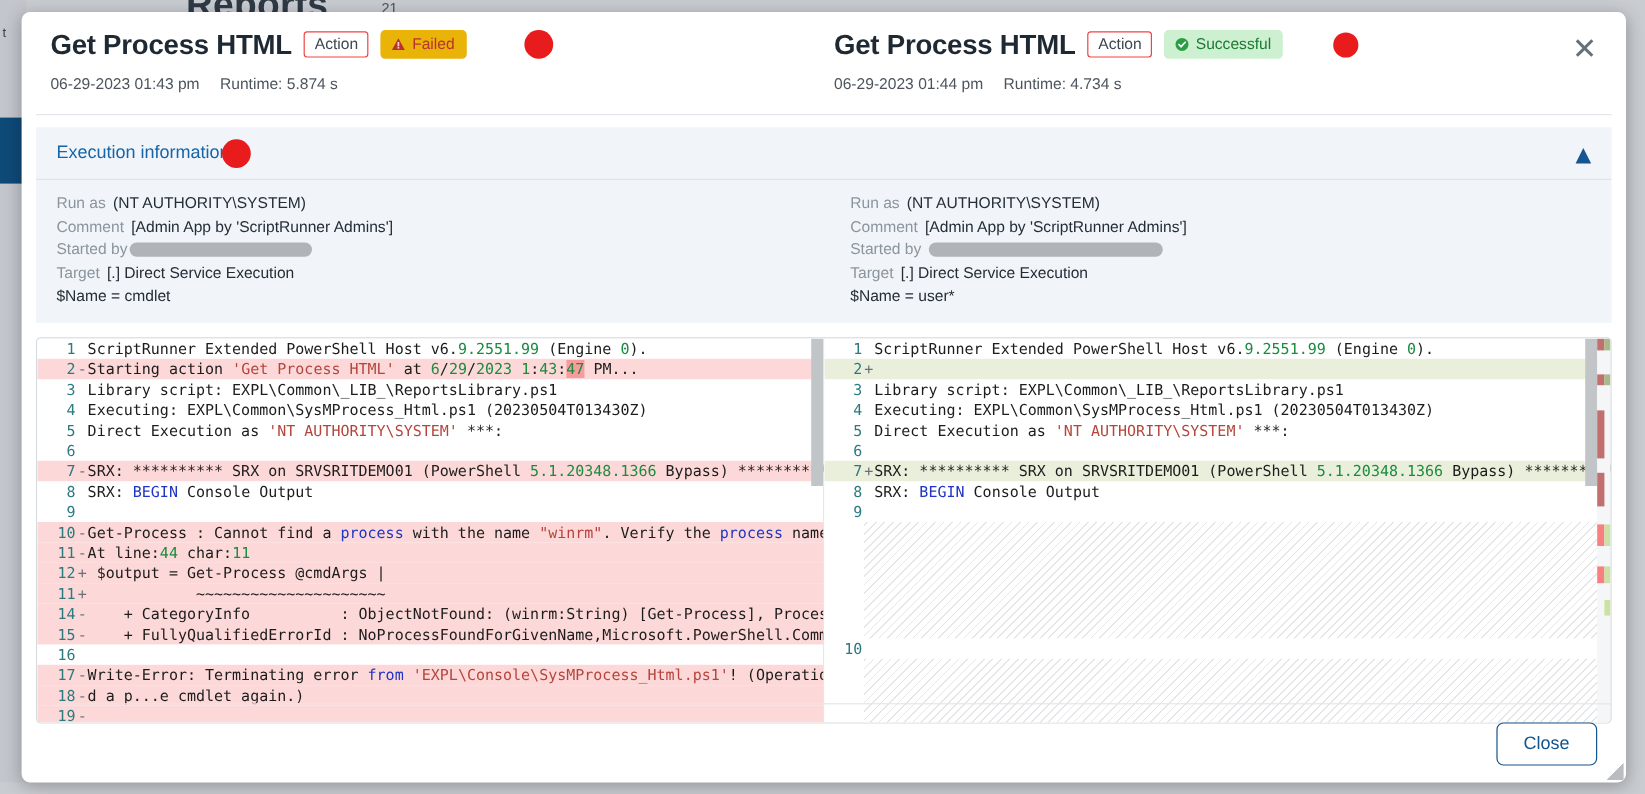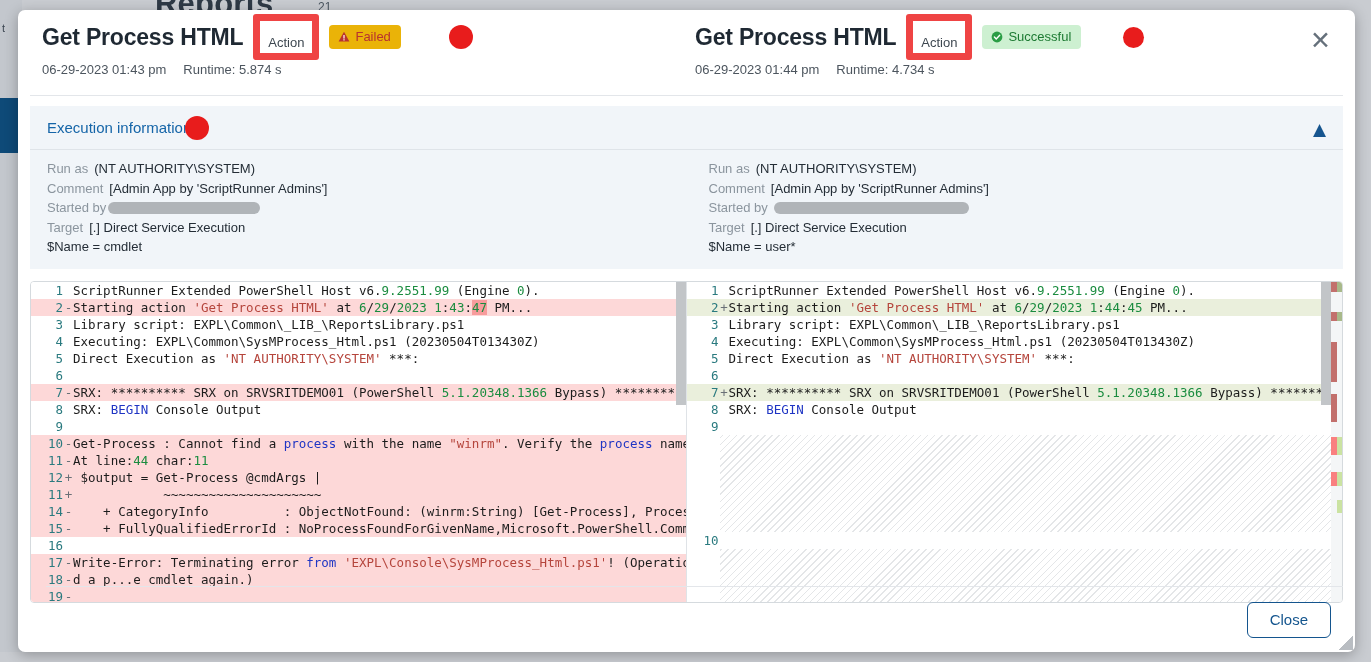--- a/index.html
+++ b/index.html
@@ -86,23 +86,23 @@
   .hdr-right { left: 665px; }
 
   .title-row { display: flex; align-items: center; gap: 10px; height: 30px; }
   .run-title {
     font-size: 23px;
     font-weight: 600;
     color: #1f2933;
     letter-spacing: -.2px;
   }
   .action-chip {
-    border: 7px solid #ef4444;
+    border: 1px solid #ef4444;
     border-radius: 3px;
-    padding: 15px 8px 4px 8px;
+    padding: 3px 8px 4px 8px;
     font-size: 13px;
     color: #3d4750;
     line-height: 1;
     background: #fff;
   }
   .status-chip {
     display: inline-flex;
     align-items: center;
     gap: 5px;
     border-radius: 4px;
@@ -435,21 +435,21 @@
           <div class="code-line"><span class="ln">16</span><span class="sign"></span><span class="code-txt"></span></div>
           <div class="code-line ln-del"><span class="ln">17</span><span class="sign">-</span><span class="code-txt">Write-Error: Terminating error <span class="t-kw">from</span> <span class="t-str">'EXPL\Console\SysMProcess_Html.ps1'</span>! (OperationStoppe</span></div>
           <div class="code-line ln-del"><span class="ln">18</span><span class="sign">-</span><span class="code-txt">d a p...e cmdlet again.)</span></div>
           <div class="code-line ln-del"><span class="ln">19</span><span class="sign">-</span><span class="code-txt"></span></div>
         </div>
       <div class="pane-scroll left-pane" id="scroll-left" style="top: 0px; height: 123px;"></div>
     </div>
     <div class="diff-pane right" id="pane-right">
       <div id="right-lines">
           <div class="code-line"><span class="ln">1</span><span class="sign"></span><span class="code-txt">ScriptRunner Extended PowerShell Host v6.<span class="t-num">9.2551.99</span> (Engine <span class="t-num">0</span>).</span></div>
-          <div class="code-line ln-add"><span class="ln">2</span><span class="sign">+</span><span class="code-txt">Starting action <span class="t-str">'Get Process HTML'</span> at <span class="t-num">6</span>/<span class="t-num">29</span>/<span class="t-num">2023</span> <span class="t-num">1</span>:<span class="t-num">44</span>:<span class="t-num">45</span> PM...</span></div>
+          <div class="code-line ln-add"><span class="ln">2</span><span class="sign">+</span></div>
           <div class="code-line"><span class="ln">3</span><span class="sign"></span><span class="code-txt">Library script: EXPL\Common\_LIB_\ReportsLibrary.ps1</span></div>
           <div class="code-line"><span class="ln">4</span><span class="sign"></span><span class="code-txt">Executing: EXPL\Common\SysMProcess_Html.ps1 (20230504T013430Z)</span></div>
           <div class="code-line"><span class="ln">5</span><span class="sign"></span><span class="code-txt">Direct Execution as <span class="t-str">'NT AUTHORITY\SYSTEM'</span> ***:</span></div>
           <div class="code-line"><span class="ln">6</span><span class="sign"></span><span class="code-txt"></span></div>
           <div class="code-line ln-add"><span class="ln">7</span><span class="sign">+</span><span class="code-txt">SRX: ********** SRX on SRVSRITDEMO01 (PowerShell <span class="t-num">5.1.20348.1366</span> Bypass) ********** //</span></div>
           <div class="code-line"><span class="ln">8</span><span class="sign"></span><span class="code-txt">SRX: <span class="t-kw">BEGIN</span> Console Output</span></div>
           <div class="code-line"><span class="ln">9</span><span class="sign"></span><span class="code-txt"></span></div>
           <div class="hatch" style="height: 97px;"></div>
           <div class="code-line"><span class="ln">10</span><span class="sign"></span><span class="code-txt"></span></div>
           <div class="hatch" style="height: 60px;"></div>

